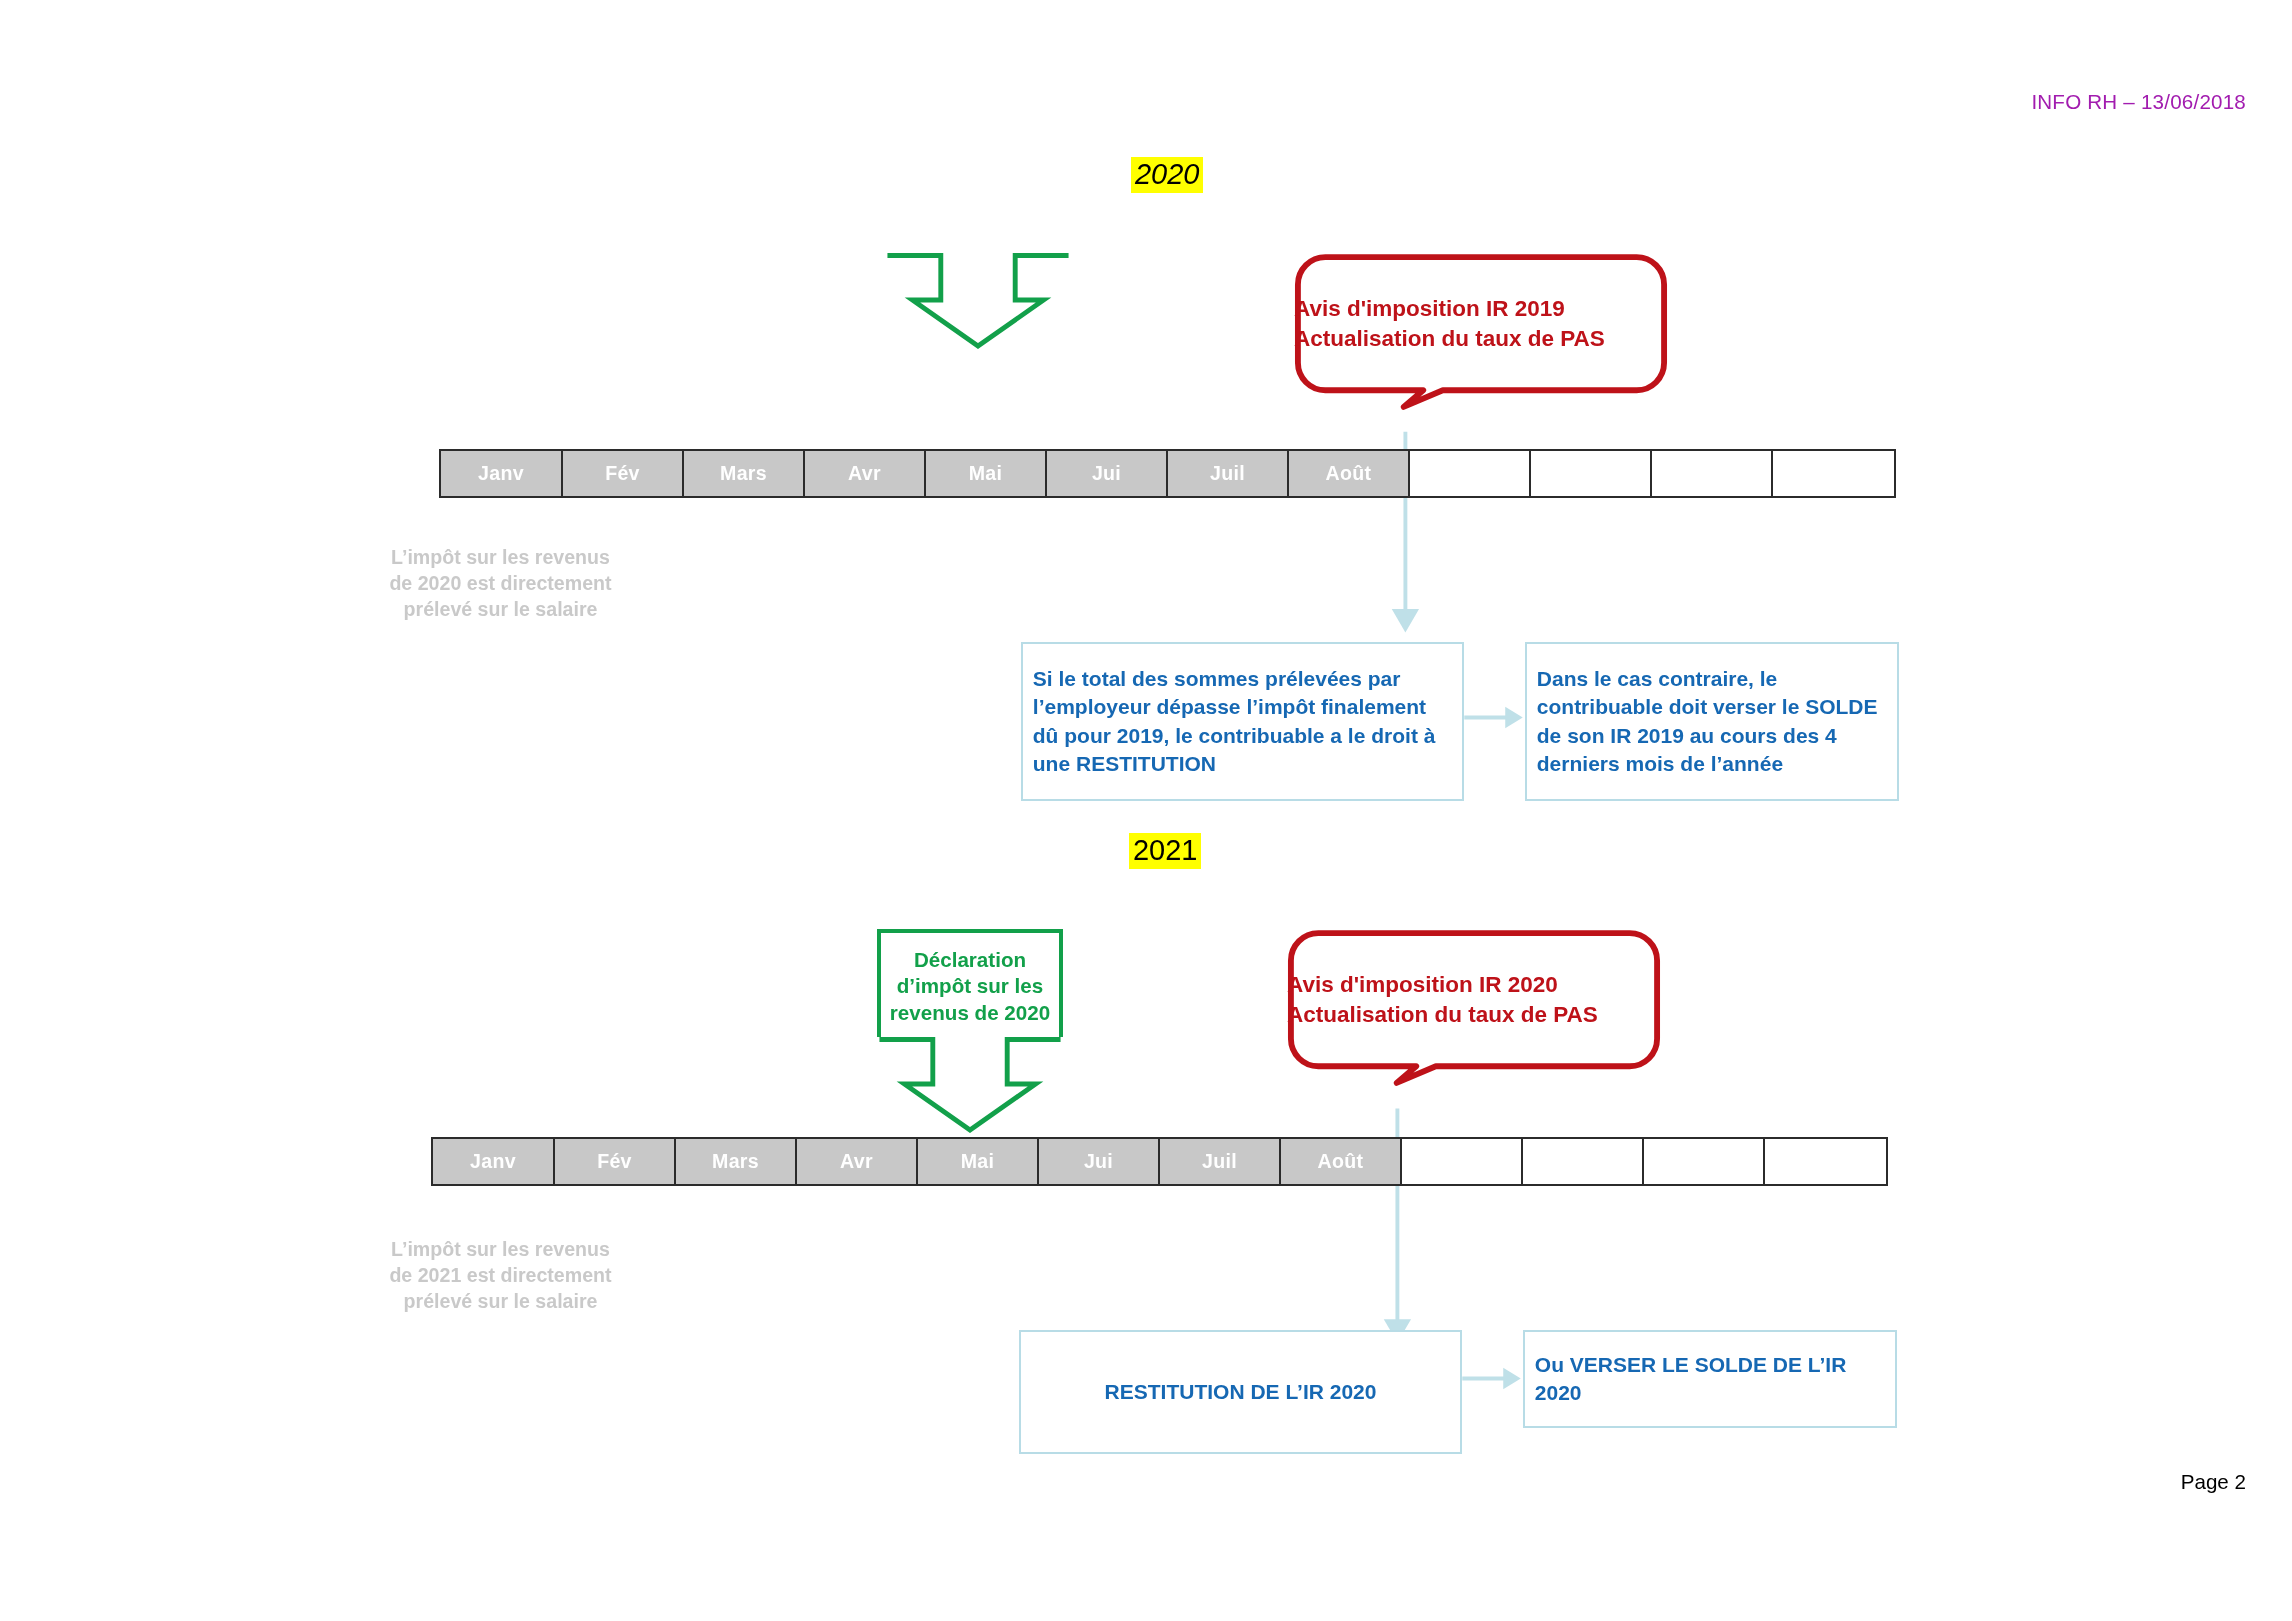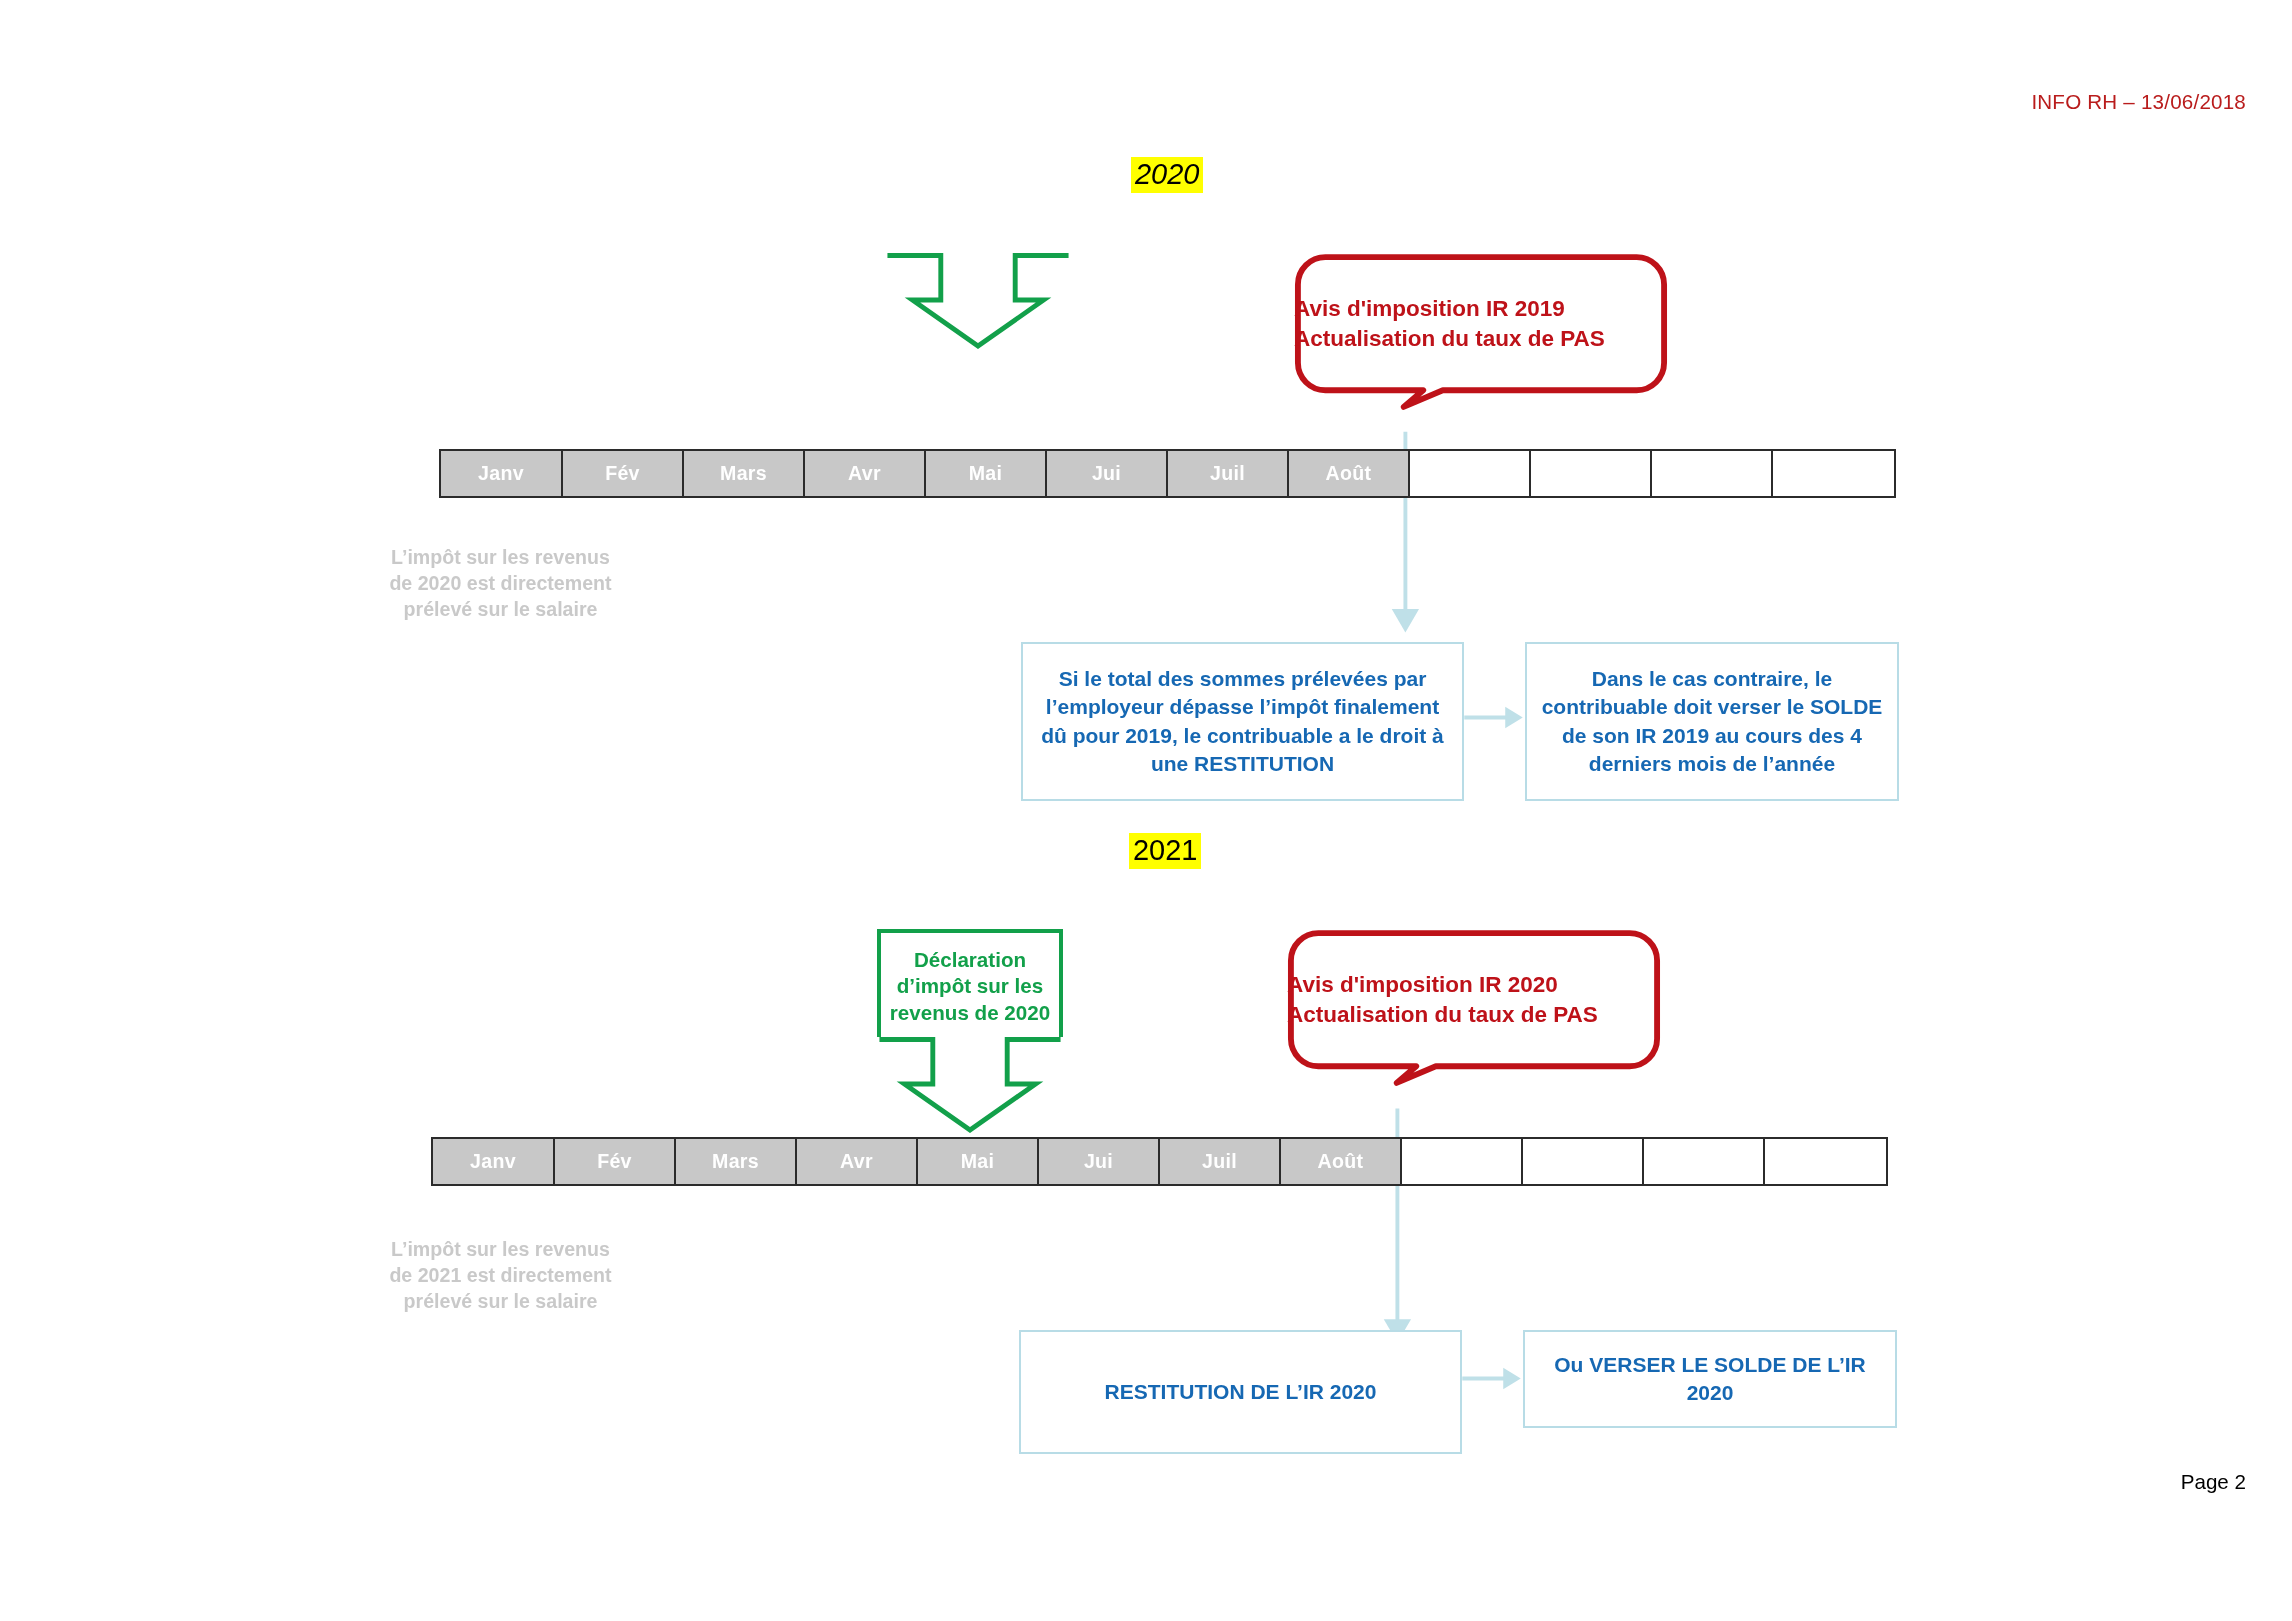--- a/index.html
+++ b/index.html
@@ -13,21 +13,21 @@
     position: relative;
     font-family: "Liberation Sans", sans-serif;
     overflow: hidden;
   }
 
   .doc-header {
     position: absolute;
     top: 90px;
     right: 47px;
     font-size: 20.6px;
-    color: #b91c1c;
+    color: #a21caf;
     font-family: "Liberation Sans", sans-serif;
     letter-spacing: 0.2px;
     white-space: nowrap;
   }
 
   .doc-footer {
     position: absolute;
     bottom: 127px;
     right: 47px;
     font-size: 20.6px;
@@ -126,21 +126,21 @@
 
   
   .blue-box {
     position: absolute;
     border: 2px solid #B8DCE6;
     background: #ffffff;
     box-sizing: border-box;
     display: flex;
     align-items: center;
     justify-content: center;
-    text-align: center;
+    text-align: left;
     color: #1668B3;
     font-weight: bold;
     font-size: 21px;
     line-height: 1.34;
     padding: 5.9px 9.8px;
   }
 
   
   .connector {
     position: absolute;

